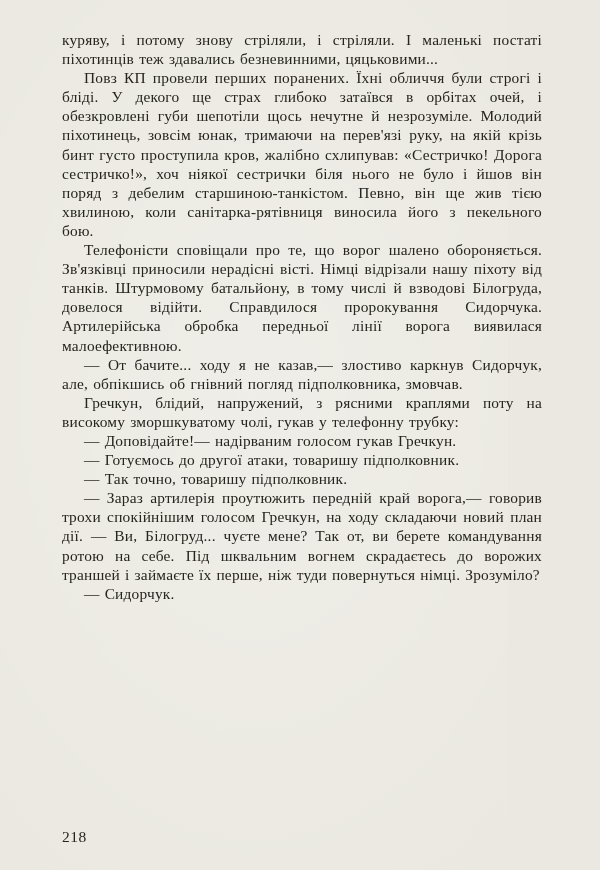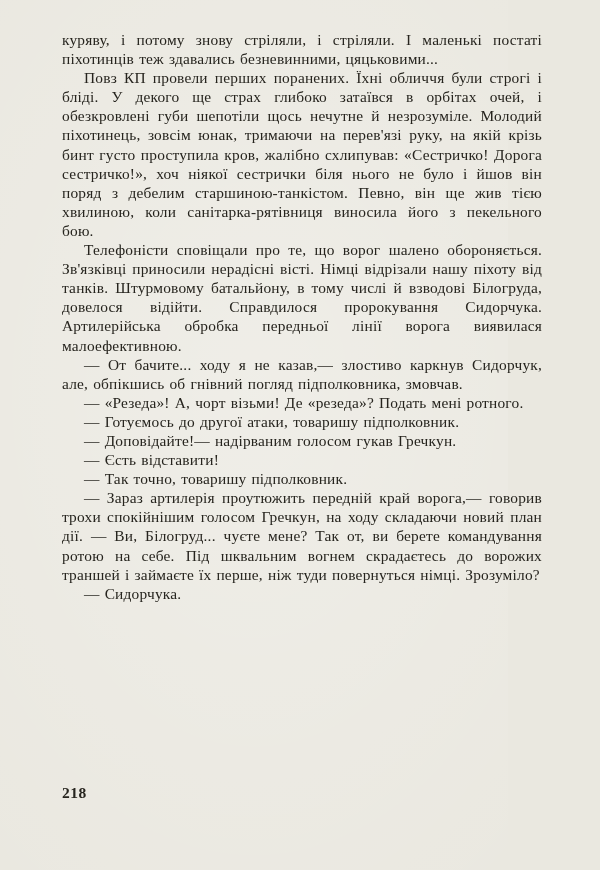--- a/index.html
+++ b/index.html
@@ -33,38 +33,36 @@
   .para{
     margin:0;
     text-align:justify;
     word-spacing:1px;
   }
   .para.indent{
     text-indent:22px;
   }
   .page-number{
     position:absolute;
-    left:62px;top:784px;
+    left:62px;top:828px;
     color:var(--ink);
     font-size:15.5px;
     letter-spacing:0.5px;
-    font-weight:bold;
   }
 </style>
 </head>
 <body>
 
 <div class="scan">
   <div class="text-block" id="paragraphs">
       <p class="para">куряву, і потому знову стріляли, і стріляли. І маленькі постаті піхотинців теж здавались безневинними, цяцьковими...</p>
       <p class="para indent">Повз КП провели перших поранених. Їхні обличчя були строгі і бліді. У декого ще страх глибоко затаївся в орбітах очей, і обезкровлені губи шепотіли щось нечутне й незрозуміле. Молодий піхотинець, зовсім юнак, тримаючи на перев'язі руку, на якій крізь бинт густо проступила кров, жалібно схлипував: «Сестричко! Дорога сестричко!», хоч ніякої сестрички біля нього не було і йшов він поряд з дебелим старшиною-танкістом. Певно, він ще жив тією хвилиною, коли санітарка-рятівниця виносила його з пекельного бою.</p>
       <p class="para indent">Телефоністи сповіщали про те, що ворог шалено обороняється. Зв'язківці приносили нерадісні вісті. Німці відрізали нашу піхоту від танків. Штурмовому батальйону, в тому числі й взводові Білогруда, довелося відійти. Справдилося пророкування Сидорчука. Артилерійська обробка передньої лінії ворога виявилася малоефективною.</p>
       <p class="para indent">— От бачите... ходу я не казав,— злостиво каркнув Сидорчук, але, обпікшись об гнівний погляд підполковника, змовчав.</p>
-      <p class="para indent">— «Резеда»! А, чорт візьми! Де «резеда»? Подать мені ротного.</p>
+      <p class="para indent">Гречкун, блідий, напружений, з рясними краплями поту на високому зморшкуватому чолі, гукав у телефонну трубку:</p>
+      <p class="para indent">— Доповідайте!— надірваним голосом гукав Гречкун.</p>
       <p class="para indent">— Готуємось до другої атаки, товаришу підполковник.</p>
-      <p class="para indent">— Доповідайте!— надірваним голосом гукав Гречкун.</p>
-      <p class="para indent">— Єсть відставити!</p>
       <p class="para indent">— Так точно, товаришу підполковник.</p>
       <p class="para indent">— Зараз артилерія проутюжить передній край ворога,— говорив трохи спокійнішим голосом Гречкун, на ходу складаючи новий план дії. — Ви, Білогруд... чуєте мене? Так от, ви берете командування ротою на себе. Під шквальним вогнем скрадаєтесь до ворожих траншей і займаєте їх перше, ніж туди повернуться німці. Зрозуміло?</p>
-      <p class="para indent">— Сидорчука.</p>
+      <p class="para indent">— Сидорчук.</p>
     </div>
   <div class="page-number">218</div>
 </div>
 
 </body></html>

